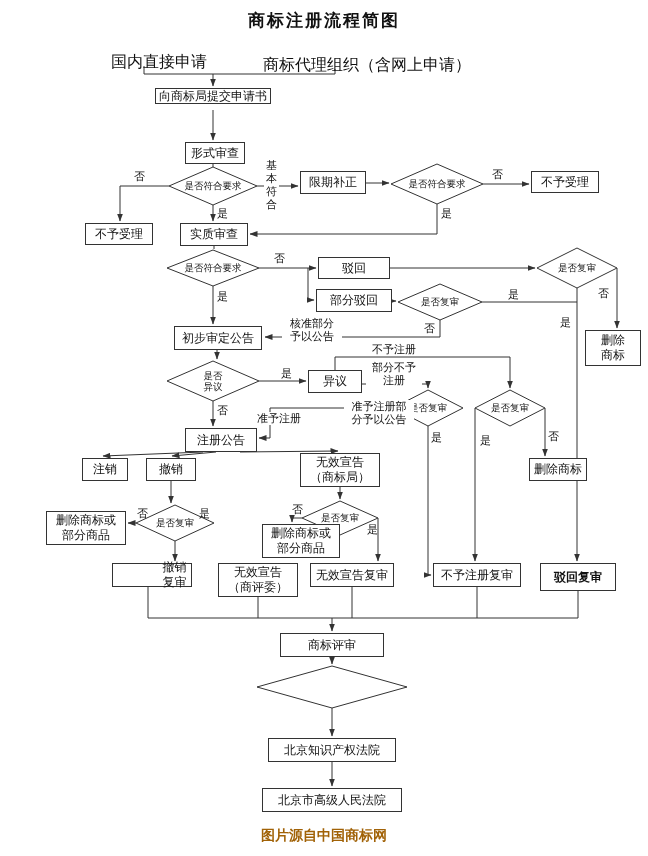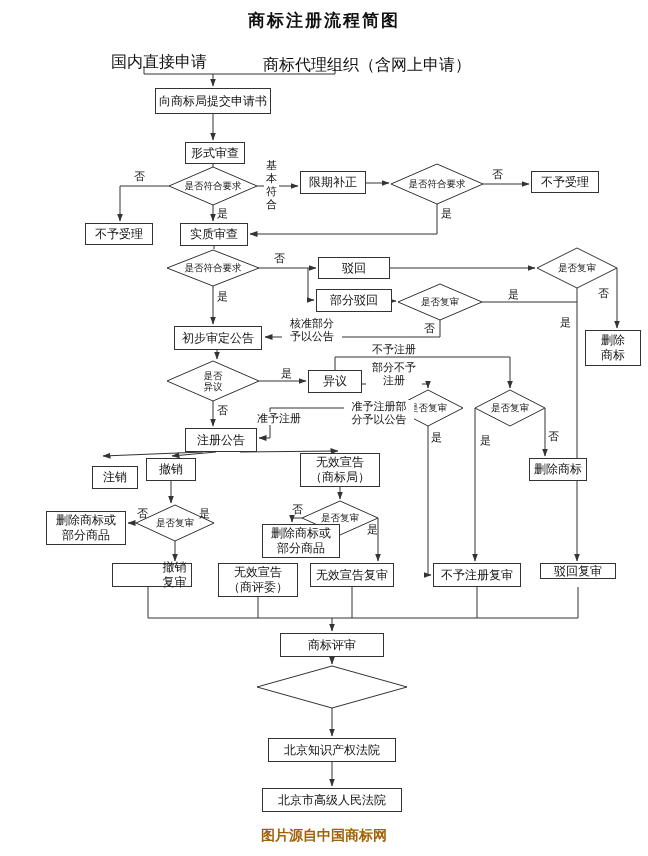--- a/index.html
+++ b/index.html
@@ -99,48 +99,48 @@
       <polygon points="302,518 340,501 378,518 340,535"></polygon>
       <polygon points="257,687 332,666 407,687 332,708"></polygon>
     </g>
   </svg>
 
   <div class="title">商标注册流程简图</div>
 
   <div class="srclabel" style="left:111px;top:52px;">国内直接申请</div>
   <div class="srclabel" style="left:263px;top:55px;">商标代理组织（含网上申请）</div>
 
-  <div class="node" style="left:155px;top:88px;width:116px;height:26px;">向商标局提交申请书</div>
+  <div class="node" style="left:155px;top:88px;width:116px;height:16px;">向商标局提交申请书</div>
   <div class="node" style="left:185px;top:142px;width:60px;height:22px;">形式审查</div>
   <div class="node" style="left:85px;top:223px;width:68px;height:22px;">不予受理</div>
   <div class="node" style="left:300px;top:171px;width:66px;height:23px;">限期补正</div>
   <div class="node" style="left:531px;top:171px;width:68px;height:22px;">不予受理</div>
   <div class="node" style="left:180px;top:223px;width:68px;height:23px;">实质审查</div>
   <div class="node" style="left:318px;top:257px;width:72px;height:22px;">驳回</div>
   <div class="node" style="left:316px;top:289px;width:76px;height:23px;">部分驳回</div>
   <div class="node" style="left:585px;top:330px;width:56px;height:36px;">删除
 商标</div>
   <div class="node" style="left:174px;top:326px;width:88px;height:24px;">初步审定公告</div>
   <div class="node" style="left:308px;top:370px;width:54px;height:23px;">异议</div>
   <div class="node" style="left:185px;top:428px;width:72px;height:24px;">注册公告</div>
-  <div class="node" style="left:92px;top:458px;width:46px;height:23px;margin-top:8px;">注销</div>
+  <div class="node" style="left:82px;top:458px;width:46px;height:23px;">注销</div>
   <div class="node" style="left:146px;top:458px;width:50px;height:23px;">撤销</div>
   <div class="node" style="left:300px;top:453px;width:80px;height:34px;">无效宣告
 （商标局）</div>
   <div class="node" style="left:505px;top:458px;width:58px;height:23px;margin-left:24px;">删除商标</div>
   <div class="node" style="left:46px;top:511px;width:80px;height:34px;">删除商标或
 部分商品</div>
   <div class="node" style="left:262px;top:524px;width:78px;height:34px;">删除商标或
 部分商品</div>
   <div class="node" style="left:112px;top:563px;width:80px;height:24px;padding-left:45px;">撤销复审</div>
   <div class="node" style="left:218px;top:563px;width:80px;height:34px;">无效宣告
 （商评委）</div>
   <div class="node" style="left:310px;top:563px;width:84px;height:24px;">无效宣告复审</div>
   <div class="node" style="left:433px;top:563px;width:88px;height:24px;">不予注册复审</div>
-  <div class="node" style="left:540px;top:563px;width:76px;height:16px;">驳回复审</div>
+  <div class="node" style="left:540px;top:563px;width:76px;height:28px;font-weight:bold;">驳回复审</div>
   <div class="node" style="left:280px;top:633px;width:104px;height:24px;">商标评审</div>
   <div class="node" style="left:268px;top:738px;width:128px;height:24px;">北京知识产权法院</div>
   <div class="node" style="left:262px;top:788px;width:140px;height:24px;">北京市高级人民法院</div>
 
   <div class="dtext" style="left:169px;top:167px;width:88px;height:38px;">是否符合要求</div>
   <div class="dtext" style="left:391px;top:164px;width:92px;height:40px;">是否符合要求</div>
   <div class="dtext" style="left:167px;top:250px;width:92px;height:36px;">是否符合要求</div>
   <div class="dtext" style="left:537px;top:248px;width:80px;height:40px;">是否复审</div>
   <div class="dtext" style="left:398px;top:284px;width:84px;height:36px;">是否复审</div>
   <div class="dtext" style="left:167px;top:361px;width:92px;height:40px;">是否

